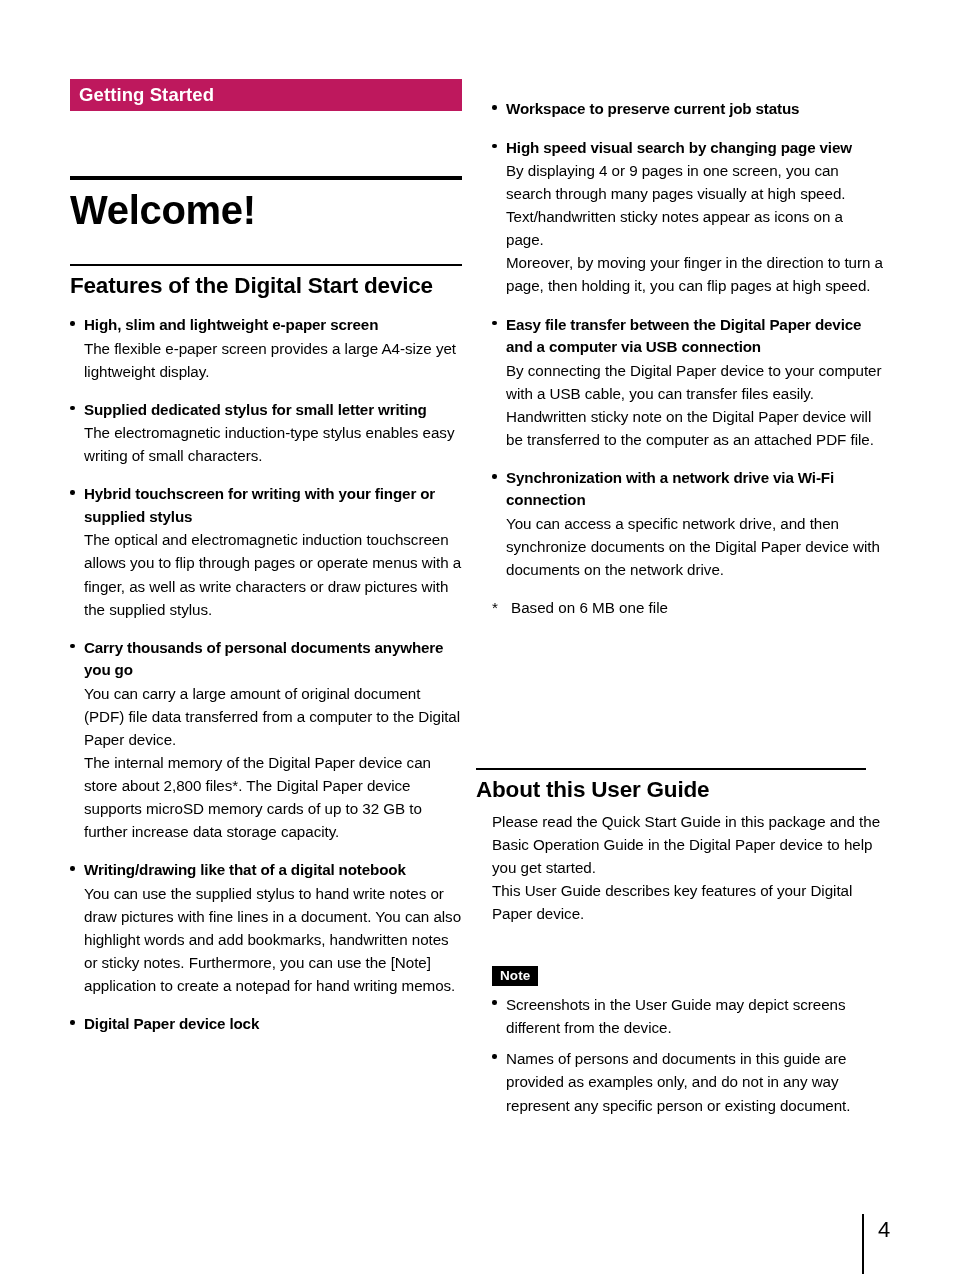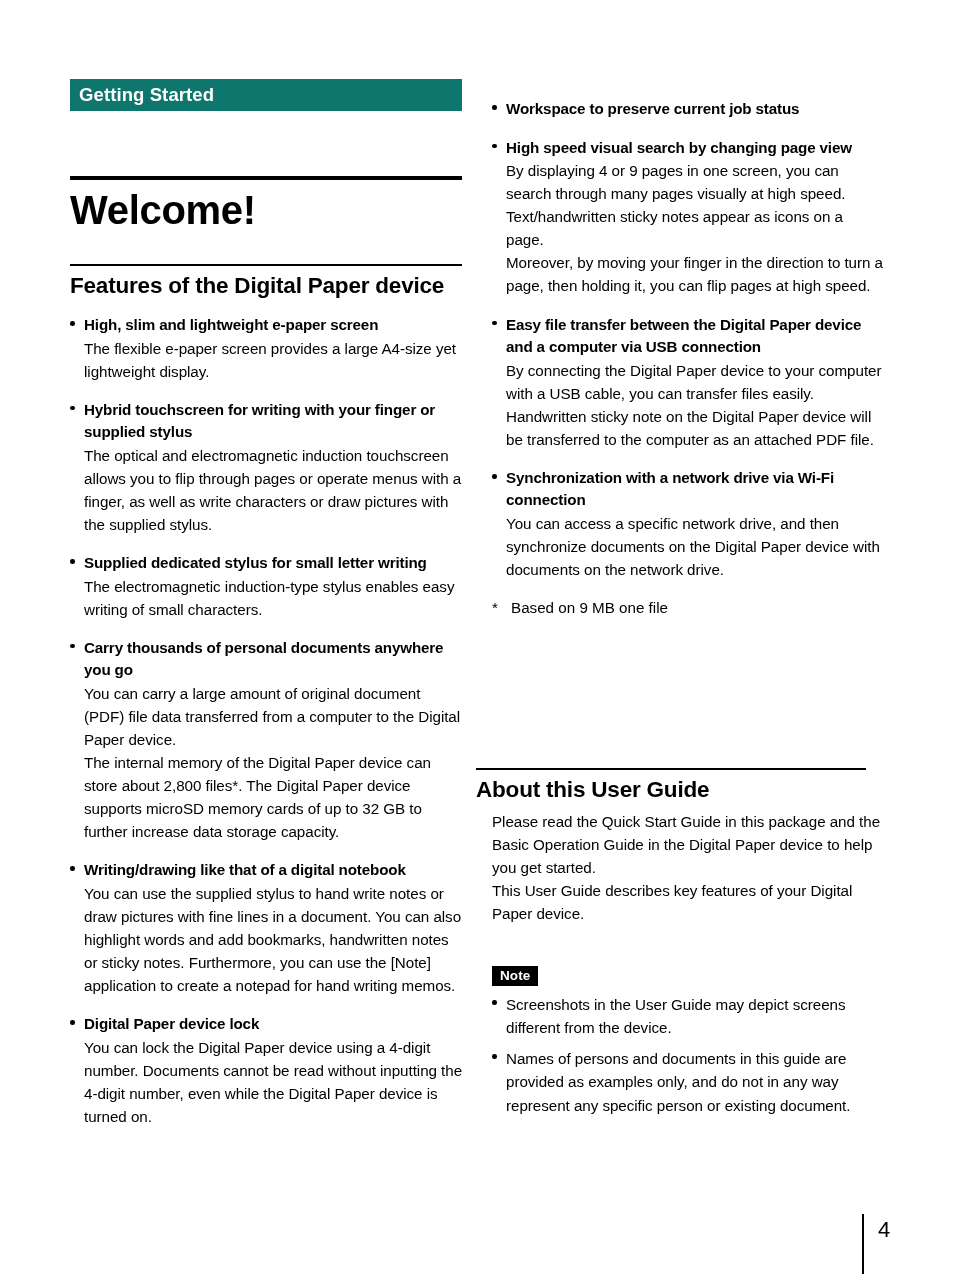--- a/index.html
+++ b/index.html
@@ -23,21 +23,21 @@
     box-sizing: border-box;
   }
 
   
   .chapter-bar {
     position: absolute;
     left: 70px;
     top: 79px;
     width: 392px;
     height: 32px;
-    background: #0f766e;
+    background: #be185d;
     box-sizing: border-box;
   }
   .chapter-bar .chapter-title {
     position: absolute;
     left: 9px;
     top: 50%;
     transform: translateY(-50%);
     color: #ffffff;
     font-size: 18.5px;
     font-weight: bold;
@@ -244,55 +244,54 @@
     <span class="chapter-title">Getting Started</span>
   </div>
 
   <div class="title-block">
     <div class="rule-thick"></div>
     <h1 class="doc-title">Welcome!</h1>
   </div>
 
   <div class="sec-features">
     <div class="rule-thin"></div>
-    <h2 class="section-head">Features of the Digital Paper device</h2>
+    <h2 class="section-head">Features of the Digital Start device</h2>
   </div>
 
   <div class="features-body">
     <ul class="feature-list" id="left-feature-list">
         <li class="feature-item">
           <span class="bullet-dot"></span>
           <div class="feature-title">High, slim and lightweight e-paper screen</div>
           <div class="feature-body">The flexible e-paper screen provides a large A4-size yet lightweight display.</div>
         </li>
         <li class="feature-item">
           <span class="bullet-dot"></span>
+          <div class="feature-title">Supplied dedicated stylus for small letter writing</div>
+          <div class="feature-body">The electromagnetic induction-type stylus enables easy writing of small characters.</div>
+        </li>
+        <li class="feature-item">
+          <span class="bullet-dot"></span>
           <div class="feature-title">Hybrid touchscreen for writing with your finger or supplied stylus</div>
           <div class="feature-body">The optical and electromagnetic induction touchscreen allows you to flip through pages or operate menus with a finger, as well as write characters or draw pictures with the supplied stylus.</div>
-        </li>
-        <li class="feature-item">
-          <span class="bullet-dot"></span>
-          <div class="feature-title">Supplied dedicated stylus for small letter writing</div>
-          <div class="feature-body">The electromagnetic induction-type stylus enables easy writing of small characters.</div>
         </li>
         <li class="feature-item">
           <span class="bullet-dot"></span>
           <div class="feature-title">Carry thousands of personal documents anywhere you go</div>
           <div class="feature-body">You can carry a large amount of original document (PDF) file data transferred from a computer to the Digital Paper device.
 The internal memory of the Digital Paper device can store about 2,800 files*. The Digital Paper device supports microSD memory cards of up to 32 GB to further increase data storage capacity.</div>
         </li>
         <li class="feature-item">
           <span class="bullet-dot"></span>
           <div class="feature-title">Writing/drawing like that of a digital notebook</div>
           <div class="feature-body">You can use the supplied stylus to hand write notes or draw pictures with fine lines in a document. You can also highlight words and add bookmarks, handwritten notes or sticky notes. Furthermore, you can use the [Note] application to create a notepad for hand writing memos.</div>
         </li>
         <li class="feature-item">
           <span class="bullet-dot"></span>
           <div class="feature-title">Digital Paper device lock</div>
-          <div class="feature-body">You can lock the Digital Paper device using a 4-digit number. Documents cannot be read without inputting the 4-digit number, even while the Digital Paper device is turned on.</div>
         </li>
       </ul>
   </div>
 
   <div class="right-features">
     <ul class="feature-list" id="right-feature-list">
         <li class="feature-item">
           <span class="bullet-dot"></span>
           <div class="feature-title">Workspace to preserve current job status</div>
         </li>
@@ -308,21 +307,21 @@
           <div class="feature-body">By connecting the Digital Paper device to your computer with a USB cable, you can transfer files easily. Handwritten sticky note on the Digital Paper device will be transferred to the computer as an attached PDF file.</div>
         </li>
         <li class="feature-item">
           <span class="bullet-dot"></span>
           <div class="feature-title">Synchronization with a network drive via Wi-Fi connection</div>
           <div class="feature-body">You can access a specific network drive, and then synchronize documents on the Digital Paper device with documents on the network drive.</div>
         </li>
       </ul>
     <div class="footnote">
       <span class="star">*</span>
-      <span>Based on 9 MB one file</span>
+      <span>Based on 6 MB one file</span>
     </div>
   </div>
 
   <div class="sec-about">
     <div class="rule-thin"></div>
     <h2 class="section-head">About this User Guide</h2>
   </div>
 
   <div class="about-body">Please read the Quick Start Guide in this package and the Basic Operation Guide in the Digital Paper device to help you get started.
 This User Guide describes key features of your Digital Paper device.</div>

